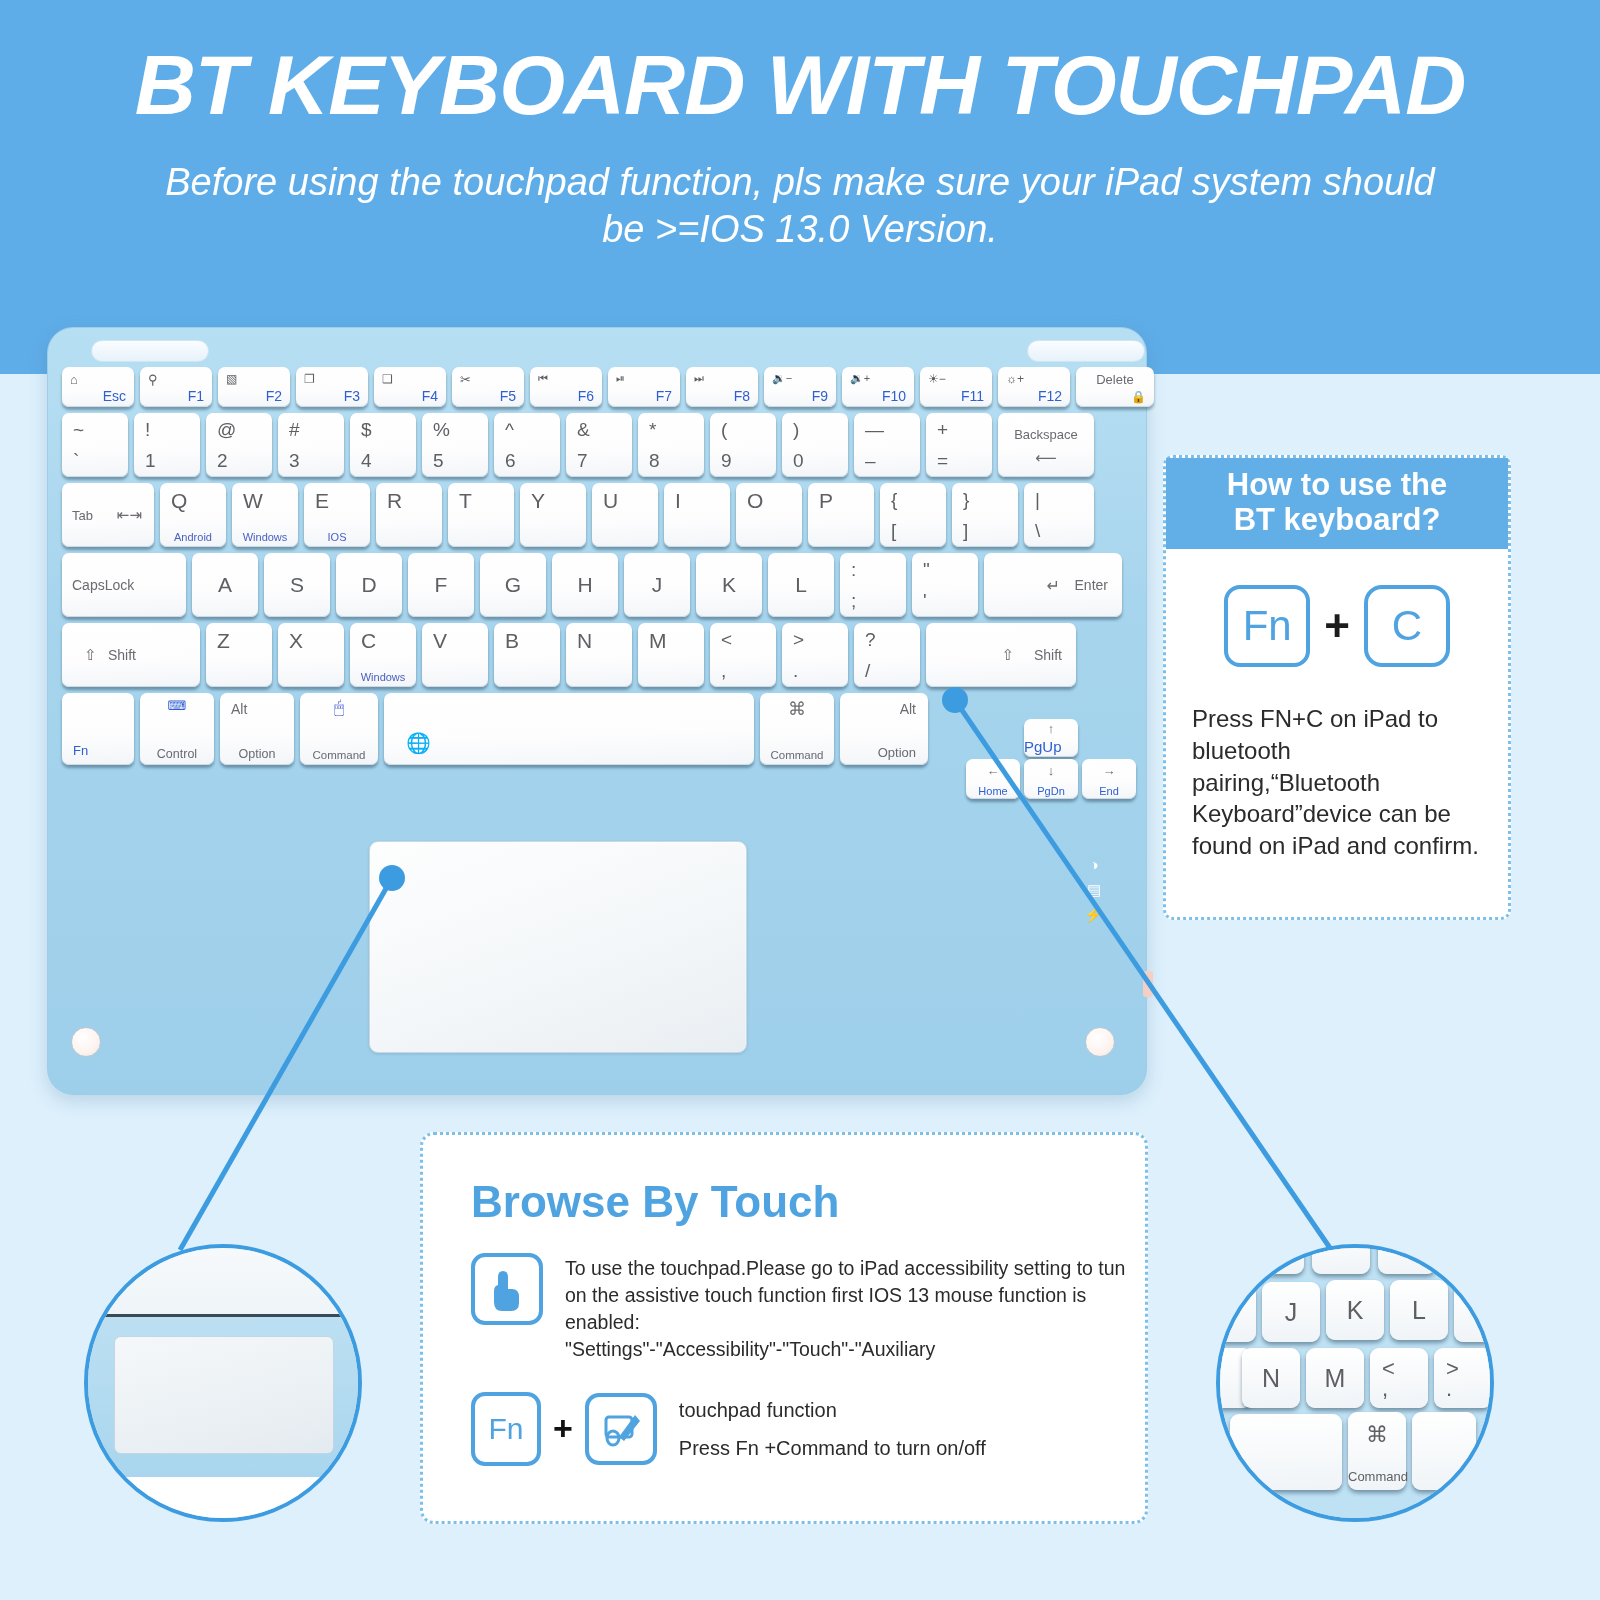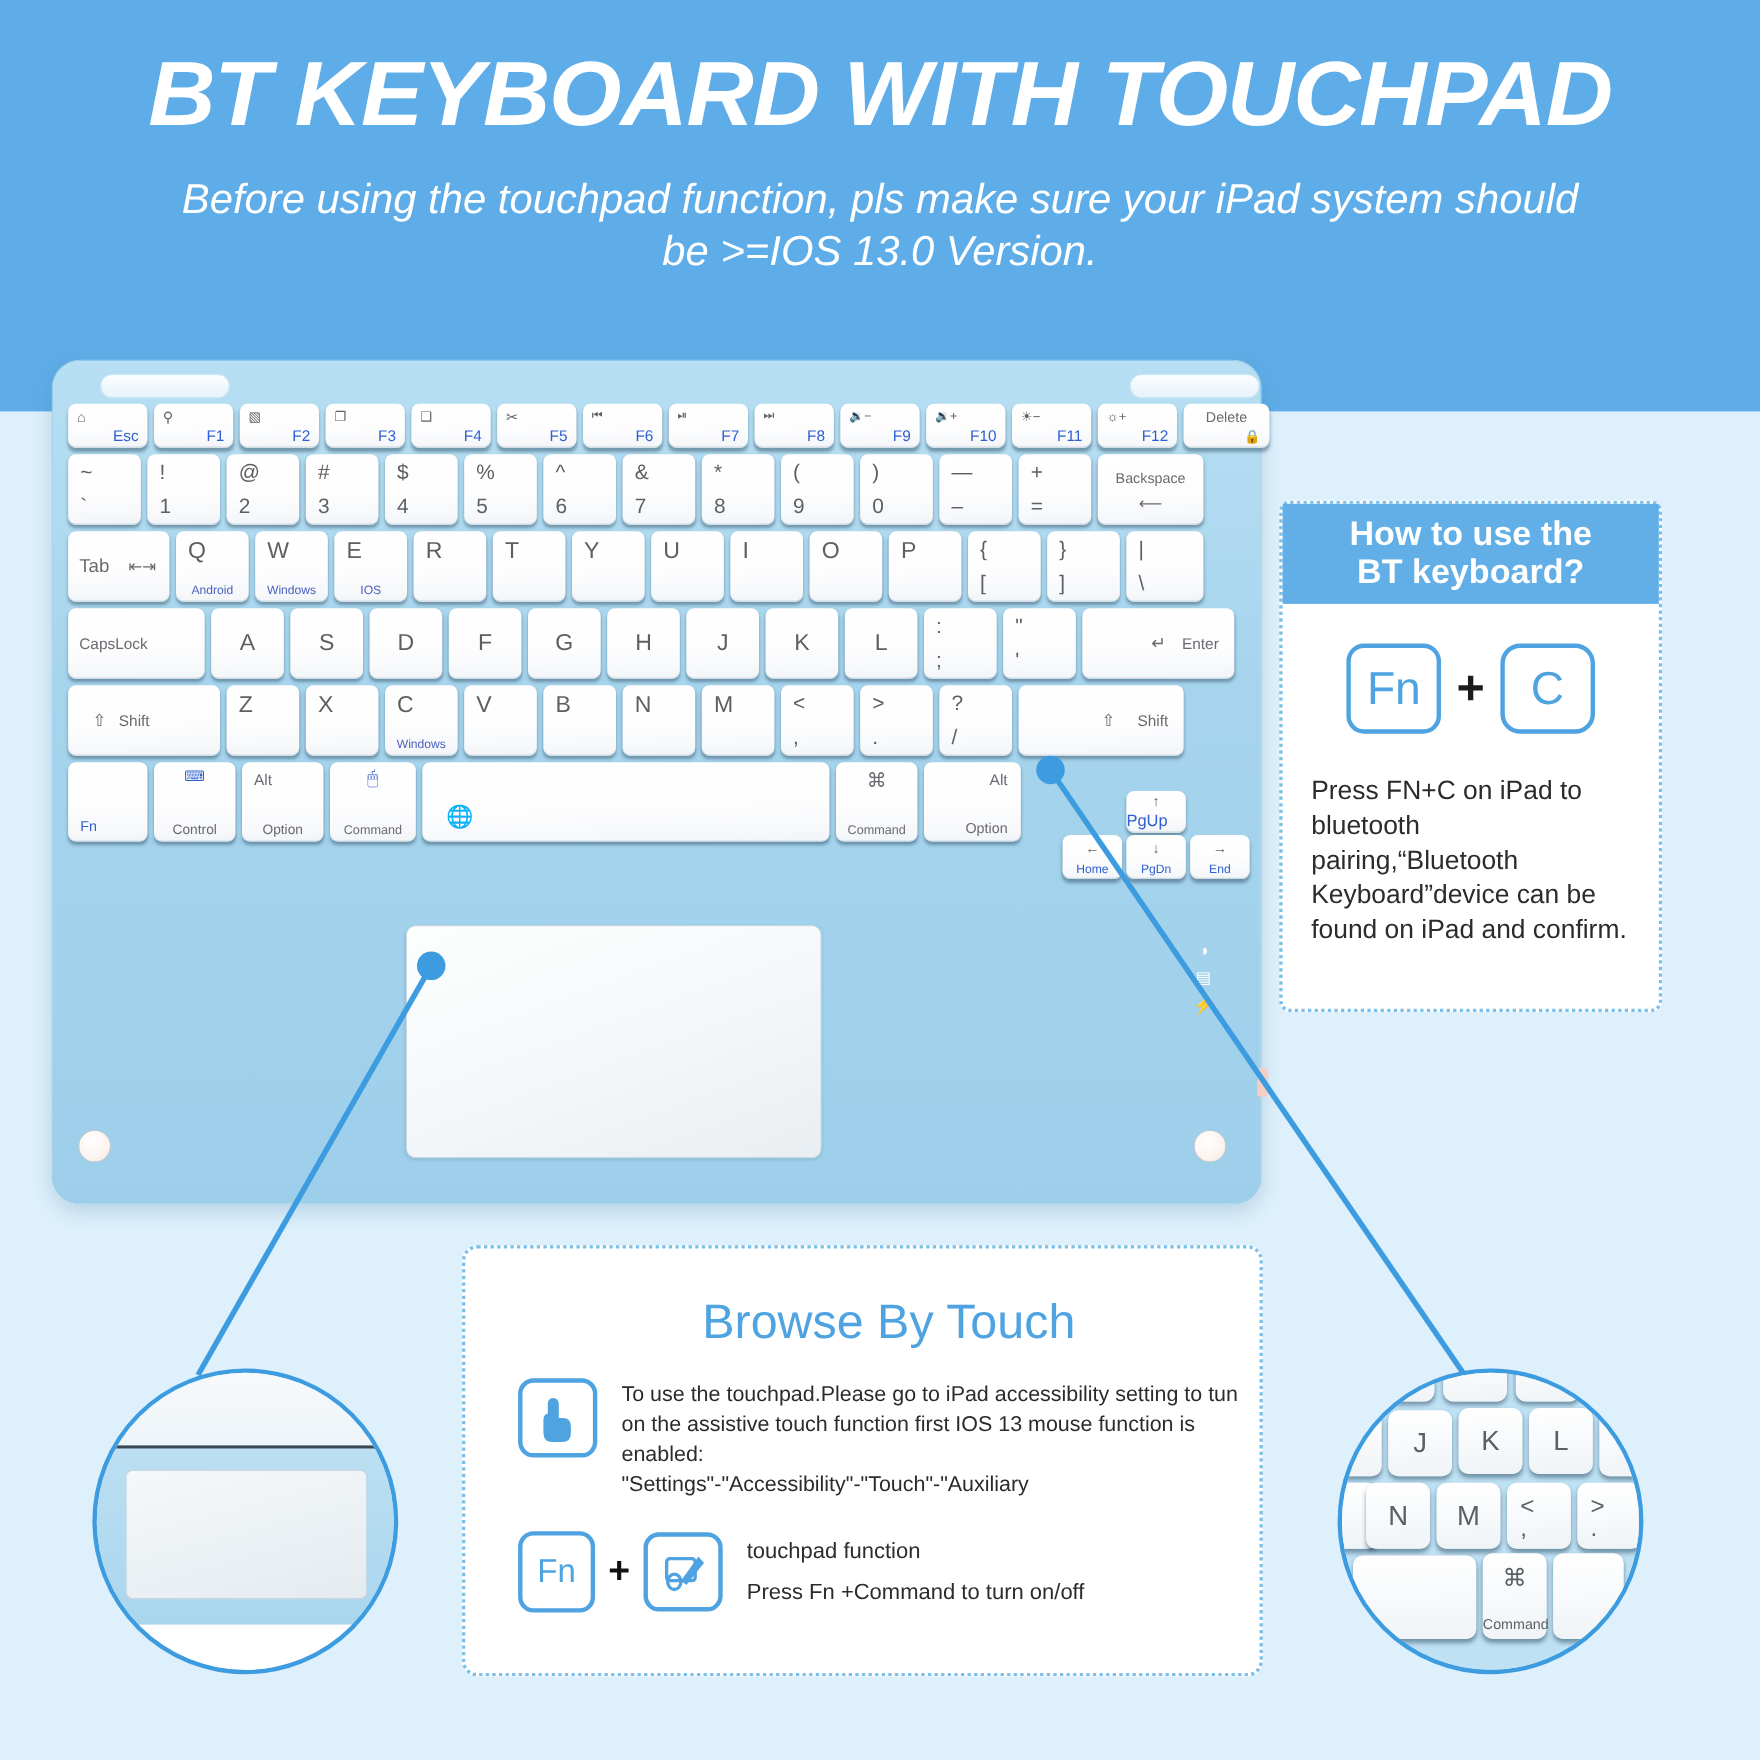--- a/index.html
+++ b/index.html
@@ -141,23 +141,22 @@
   }
 
   
   #browse-panel {
     position: absolute; left: 420px; top: 1132px; width: 728px; height: 392px;
     background: #ffffff;
     border: 3px dotted #7cc0ea;
     border-radius: 14px;
   }
   #browse-title {
-    font-size: 44px; font-weight: normal; color: #4ea3e0;
+    font-size: 44px; font-weight: bold; color: #4ea3e0;
     margin: 42px 0 0 48px;
-    text-align: center;
   }
   .brow { display: flex; align-items: flex-start; margin: 26px 0 0 48px; }
   .bicon {
     width: 72px; height: 72px; flex: 0 0 auto;
     border: 4px solid #4ea3e0; border-radius: 14px;
     display: flex; align-items: center; justify-content: center;
     background: #fff;
   }
   .btxt { margin-left: 22px; font-size: 19.5px; line-height: 1.38; color: #2b2b2b; padding-top: 2px; }
   #brow2 { align-items: center; margin-top: 28px; }
@@ -337,21 +336,21 @@
         <span class="k-lo">=</span>
       </div>
       <div class="key" style="width:96px">
         <span style="position:absolute;left:0;right:0;top:14px;text-align:center;font-size:13px">Backspace</span>
         <span style="position:absolute;left:0;right:0;bottom:10px;text-align:center;font-size:15px">⟵</span>
       </div>
     </div>
 
     <div class="krow row-q">
       <div class="key" style="width:92px">
-        <span class="k-left" style="font-size:17px">Tab</span>
+        <span class="k-left" style="font-size:13px">Tab</span>
         <span style="position:absolute;right:12px;top:50%;transform:translateY(-50%);font-size:15px">⇤⇥</span>
       </div>
       <div class="key" style="width:66px">
         <span class="k-up" style="font-size:21px">Q</span>
         <span class="k-sub">Android</span>
       </div>
       <div class="key" style="width:66px">
         <span class="k-up" style="font-size:21px">W</span>
         <span class="k-sub">Windows</span>
       </div>

